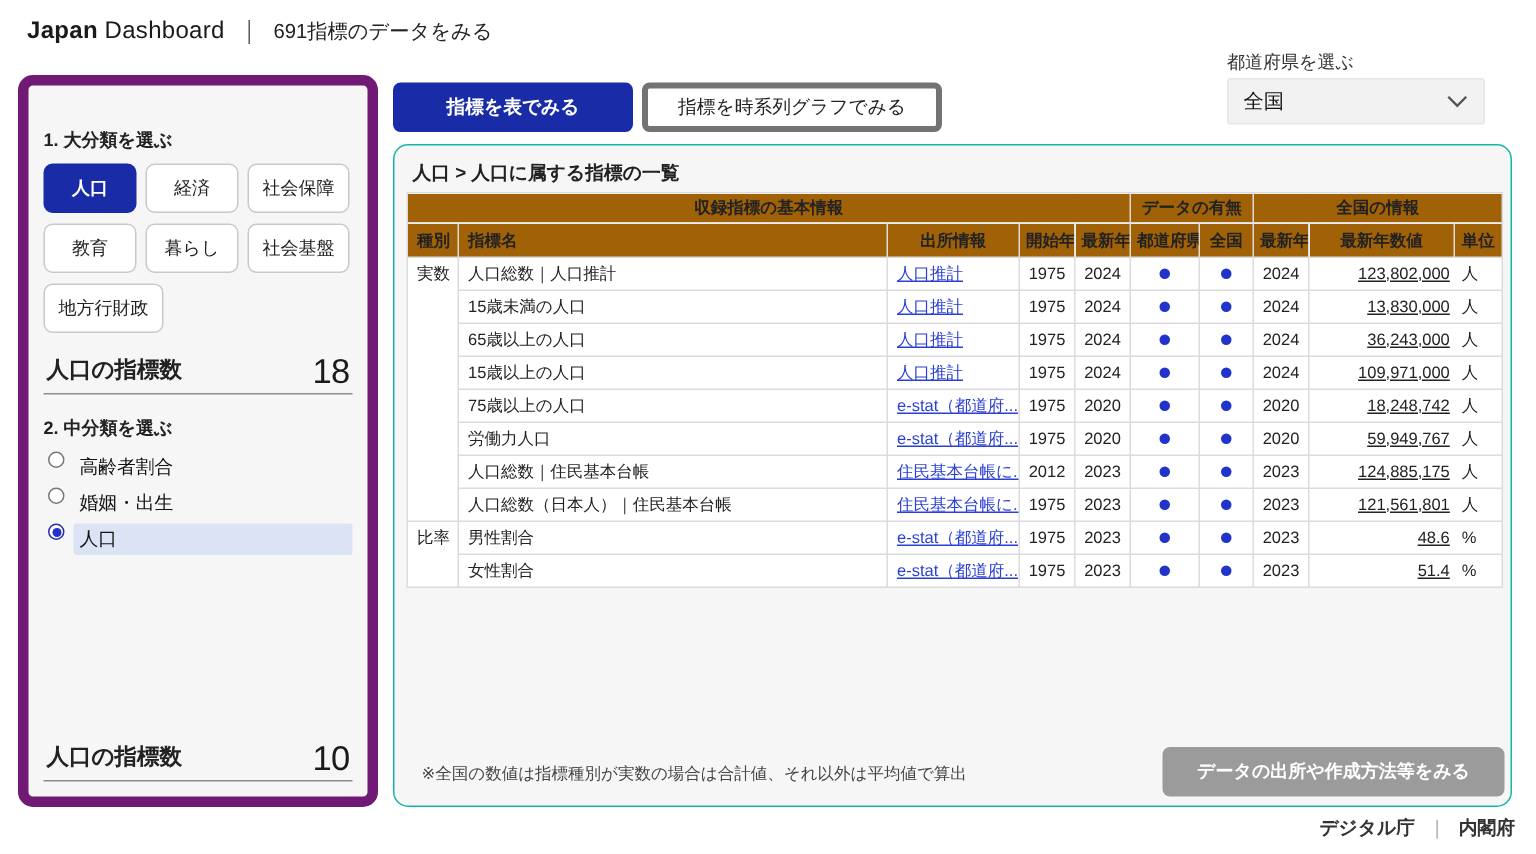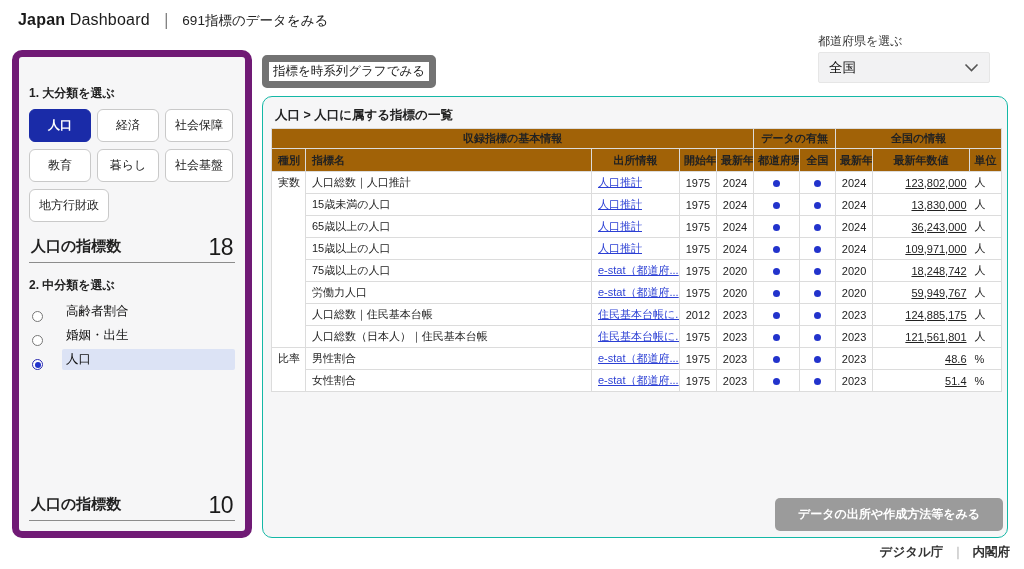--- a/index.html
+++ b/index.html
@@ -22,21 +22,21 @@
   .cat-wrap { display:flex; flex-wrap:wrap; gap:7px 6px; margin-bottom:14px; }
   .cat-btn { min-width:62px; padding:7px 9px; background:#fff; border:1px solid #c9c9c9;
              border-radius:6px; font-size:12px; color:#222; text-align:center; cursor:pointer; }
   .cat-btn.active { background:var(--primary-blue,#1A2BA8); border-color:var(--primary-blue,#1A2BA8);
                     color:#fff; font-weight:bold; }
   .count-row { display:flex; align-items:flex-end; justify-content:space-between;
                border-bottom:1px solid #8c8c8c; padding:0 2px 3px 2px; margin-bottom:14px; }
   .count-row .count-label { font-size:15px; font-weight:bold; color:#222; padding-bottom:3px; }
   .count-row .count-value { font-size:23px; font-weight:500; letter-spacing:-.5px; line-height:1; }
   .radio-list { display:flex; flex-direction:column; gap:3px; }
-  .radio-row { display:flex; align-items:flex-end; height:21px; cursor:pointer;gap:13px; }
+  .radio-row { display:flex; align-items:flex-start; height:21px; cursor:pointer; }
   .radio-circle { width:11px; height:11px; border:1px solid #777; border-radius:50%;
                   background:#fff; margin:0 6px 0 3px; flex:0 0 auto; position:relative; }
   .radio-circle.checked { border-color:#2a2ab0; }
   .radio-circle.checked::after { content:""; position:absolute; inset:1.5px; border-radius:50%;
                   background:var(--dot-blue,#2233CC); }
   .radio-label { font-size:12.5px; color:#111; flex:1; padding:2px 4px; border-radius:2px; }
   .radio-row.selected .radio-label { background:var(--selected-row-bg,#DCE3F5); }
   .sidebar-bottom-count { position:absolute; left:10px; right:10px; bottom:10px; margin-bottom:0; }
 
   
@@ -44,21 +44,21 @@
   .pref-select { left:818px; top:52px; width:172px; height:31px; background:#f2f2f3;
                  border:1px solid #e6e6e6; border-radius:2px; display:flex; align-items:center;
                  justify-content:space-between; padding:0 10px; cursor:pointer; }
   .pref-select .pref-value { font-size:13.5px; color:#111; }
 
   
   .tabs { left:262px; top:55px; display:flex; gap:6px; }
   .tab { height:33px; display:flex; align-items:center; justify-content:center;
          font-size:12.5px; border-radius:5px; cursor:pointer; }
   .tab.active { width:160px; background:var(--primary-blue,#1A2BA8); color:#fff; font-weight:bold; }
-  .tab.inactive { width:174px; background:#fff; border:7px solid #737373; color:#222; }
+  .tab.inactive { width:200px; background:#fff; border:4px solid #737373; color:#222; }
 
   
   .main-panel { left:262px; top:96px; width:746px; height:442px;
                 background:#f6f6f7; border:1px solid #14b8a6; border-radius:10px; }
   .breadcrumb { position:absolute; left:12px; top:10px; font-size:12.5px; font-weight:bold; color:#222; }
 
   table.ind-table { position:absolute; left:8px; top:31px; border-collapse:collapse;
                     background:#fff; table-layout:fixed; width:730px; font-size:11px; }
   .ind-table th, .ind-table td { border:1px solid #dcdcdc; overflow:hidden; white-space:nowrap; }
   .ind-table thead th { background:#a16207; font-weight:bold; color:#222; }
@@ -136,20 +136,21 @@
 
 <div class="abs pref-label">都道府県を選ぶ</div>
 <div class="abs pref-select">
   <span class="pref-value">全国</span>
   <svg width="15" height="9" viewBox="0 0 15 9">
     <polyline points="1.5,1.5 7.5,7.5 13.5,1.5" fill="none" stroke="#555" stroke-width="1.6"></polyline>
   </svg>
 </div>
 
 <div class="abs tabs">
+  <div class="tab active">指標を表でみる</div>
   <div class="tab inactive">指標を時系列グラフでみる</div>
 </div>
 
 <div class="abs main-panel">
   <div class="breadcrumb">人口 &gt; 人口に属する指標の一覧</div>
 
   <table class="ind-table">
     <colgroup>
       <col style="width:34px">
         <col style="width:286px">
@@ -290,20 +291,21 @@
           <td class="cell-year">2023</td>
           <td class="cell-dot"><span class="dot"></span></td>
           <td class="cell-dot"><span class="dot"></span></td>
           <td class="cell-year">2023</td>
           <td class="cell-value">51.4</td>
           <td class="cell-unit">%</td>
         </tr>
       </tbody>
   </table>
 
+  <div class="footnote">※全国の数値は指標種別が実数の場合は合計値、それ以外は平均値で算出</div>
   <button class="source-btn">データの出所や作成方法等をみる</button>
 </div>
 
 <div class="abs credits">
   <span>デジタル庁</span>
   <span class="sep">｜</span>
   <span>内閣府</span>
 </div>
 
 </body></html>

